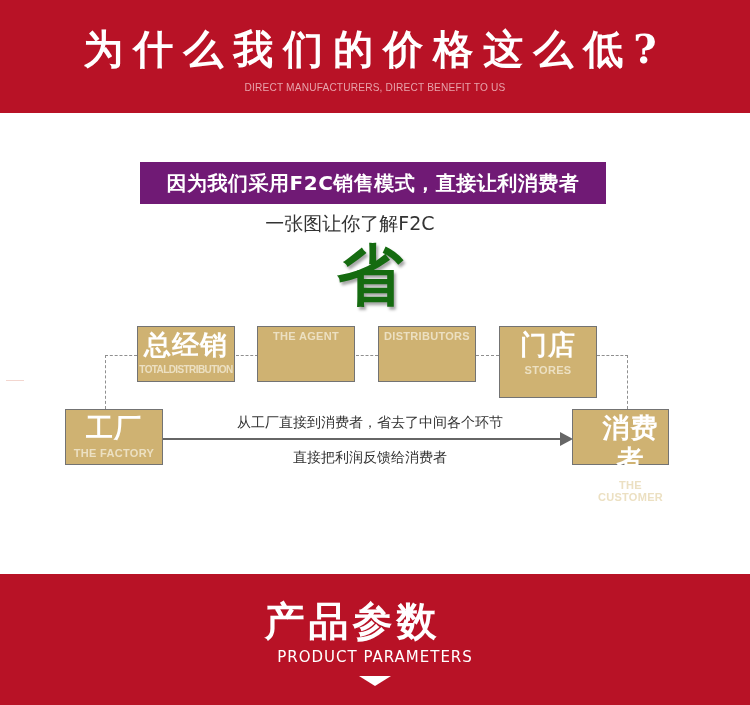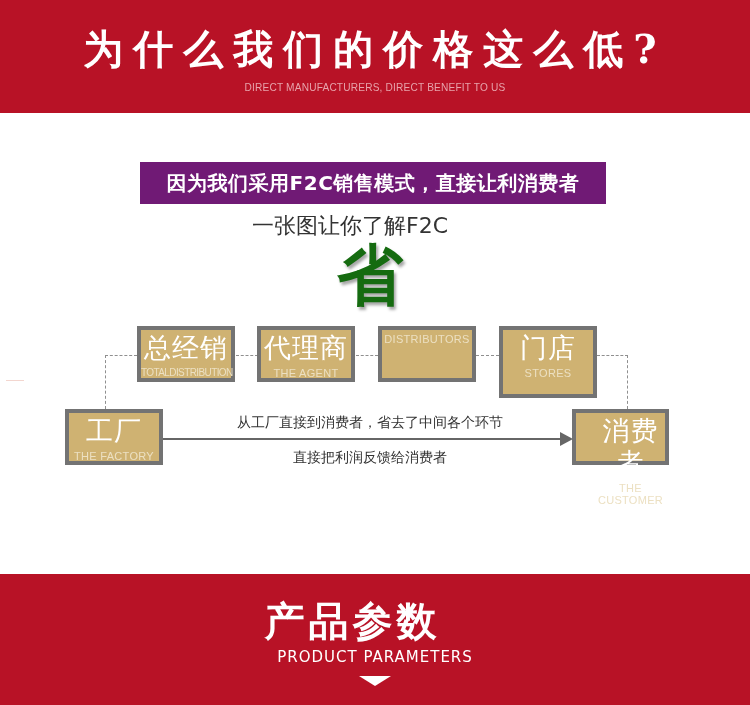--- a/index.html
+++ b/index.html
@@ -22,38 +22,39 @@
   }
 
   .banner {
     position: absolute; left: 140px; top: 162px; width: 466px; height: 42px;
     background: #701a75; color: #ffffff;
     font-family: "DejaVu Sans", sans-serif; font-size: 20px; font-weight: bold;
     text-align: center; line-height: 42px; letter-spacing: 0.5px;
   }
   .subtitle {
     position: absolute; left: 0; top: 211px; width: 700px; text-align: center;
-    color: #333333; font-size: 22px; font-family: "DejaVu Sans", sans-serif;
+    color: #333333; font-size: 19px; font-family: "DejaVu Sans", sans-serif;
   }
   .sheng {
     position: absolute; left: 330px; top: 236px; width: 80px; height: 80px;
     text-align: center; color: #156b10; font-size: 66px; font-weight: bold;
     line-height: 80px; text-shadow: 2px 3px 3px rgba(0,0,0,0.35);
   }
 
   .dash-h {
     position: absolute; height: 0; border-top: 1.5px dashed #8f8f8f;
   }
   .dash-v {
     position: absolute; width: 0; border-left: 1.5px dashed #8f8f8f;
   }
 
   .box {
     position: absolute; background: #cfb272; color: #ffffff; text-align: center;
-    border: 4px solid #737373;
+    border: 1px solid #737373;
+    font-weight: bold;
   }
   .box .cn {
     display: block; font-size: 27px; line-height: 32px; margin-top: 2px;
     font-family: "DejaVu Sans", sans-serif; letter-spacing: 1px;
   }
   .box .en {
     display: block; font-size: 11px; color: #ece0c2; margin-top: 3px;
     font-family: "Liberation Sans", sans-serif; letter-spacing: 0.3px;
   }
   .box .en.tight { letter-spacing: -0.6px; font-size: 10px; }
@@ -114,21 +115,20 @@
 <div class="dash-h" style="left:356px; top:355px; width:22px;"></div>
 <div class="dash-h" style="left:476px; top:355px; width:23px;"></div>
 <div class="dash-h" style="left:597px; top:355px; width:31px;"></div>
 <div class="dash-v" style="left:627px; top:355px; height:54px;"></div>
 
 <div class="box" style="left:137px; top:326px; width:98px; height:56px;">
   <span class="cn">总经销</span>
   <span class="en tight">TOTALDISTRIBUTION</span>
 </div>
 <div class="box" style="left:257px; top:326px; width:98px; height:56px;">
-  <span class="cn">代理商</span>
   <span class="en">THE AGENT</span>
 </div>
 <div class="box" style="left:378px; top:326px; width:98px; height:56px;">
   <span class="en">DISTRIBUTORS</span>
 </div>
 <div class="box" style="left:499px; top:326px; width:98px; height:72px;">
   <span class="cn">门店</span>
   <span class="en">STORES</span>
 </div>
 

